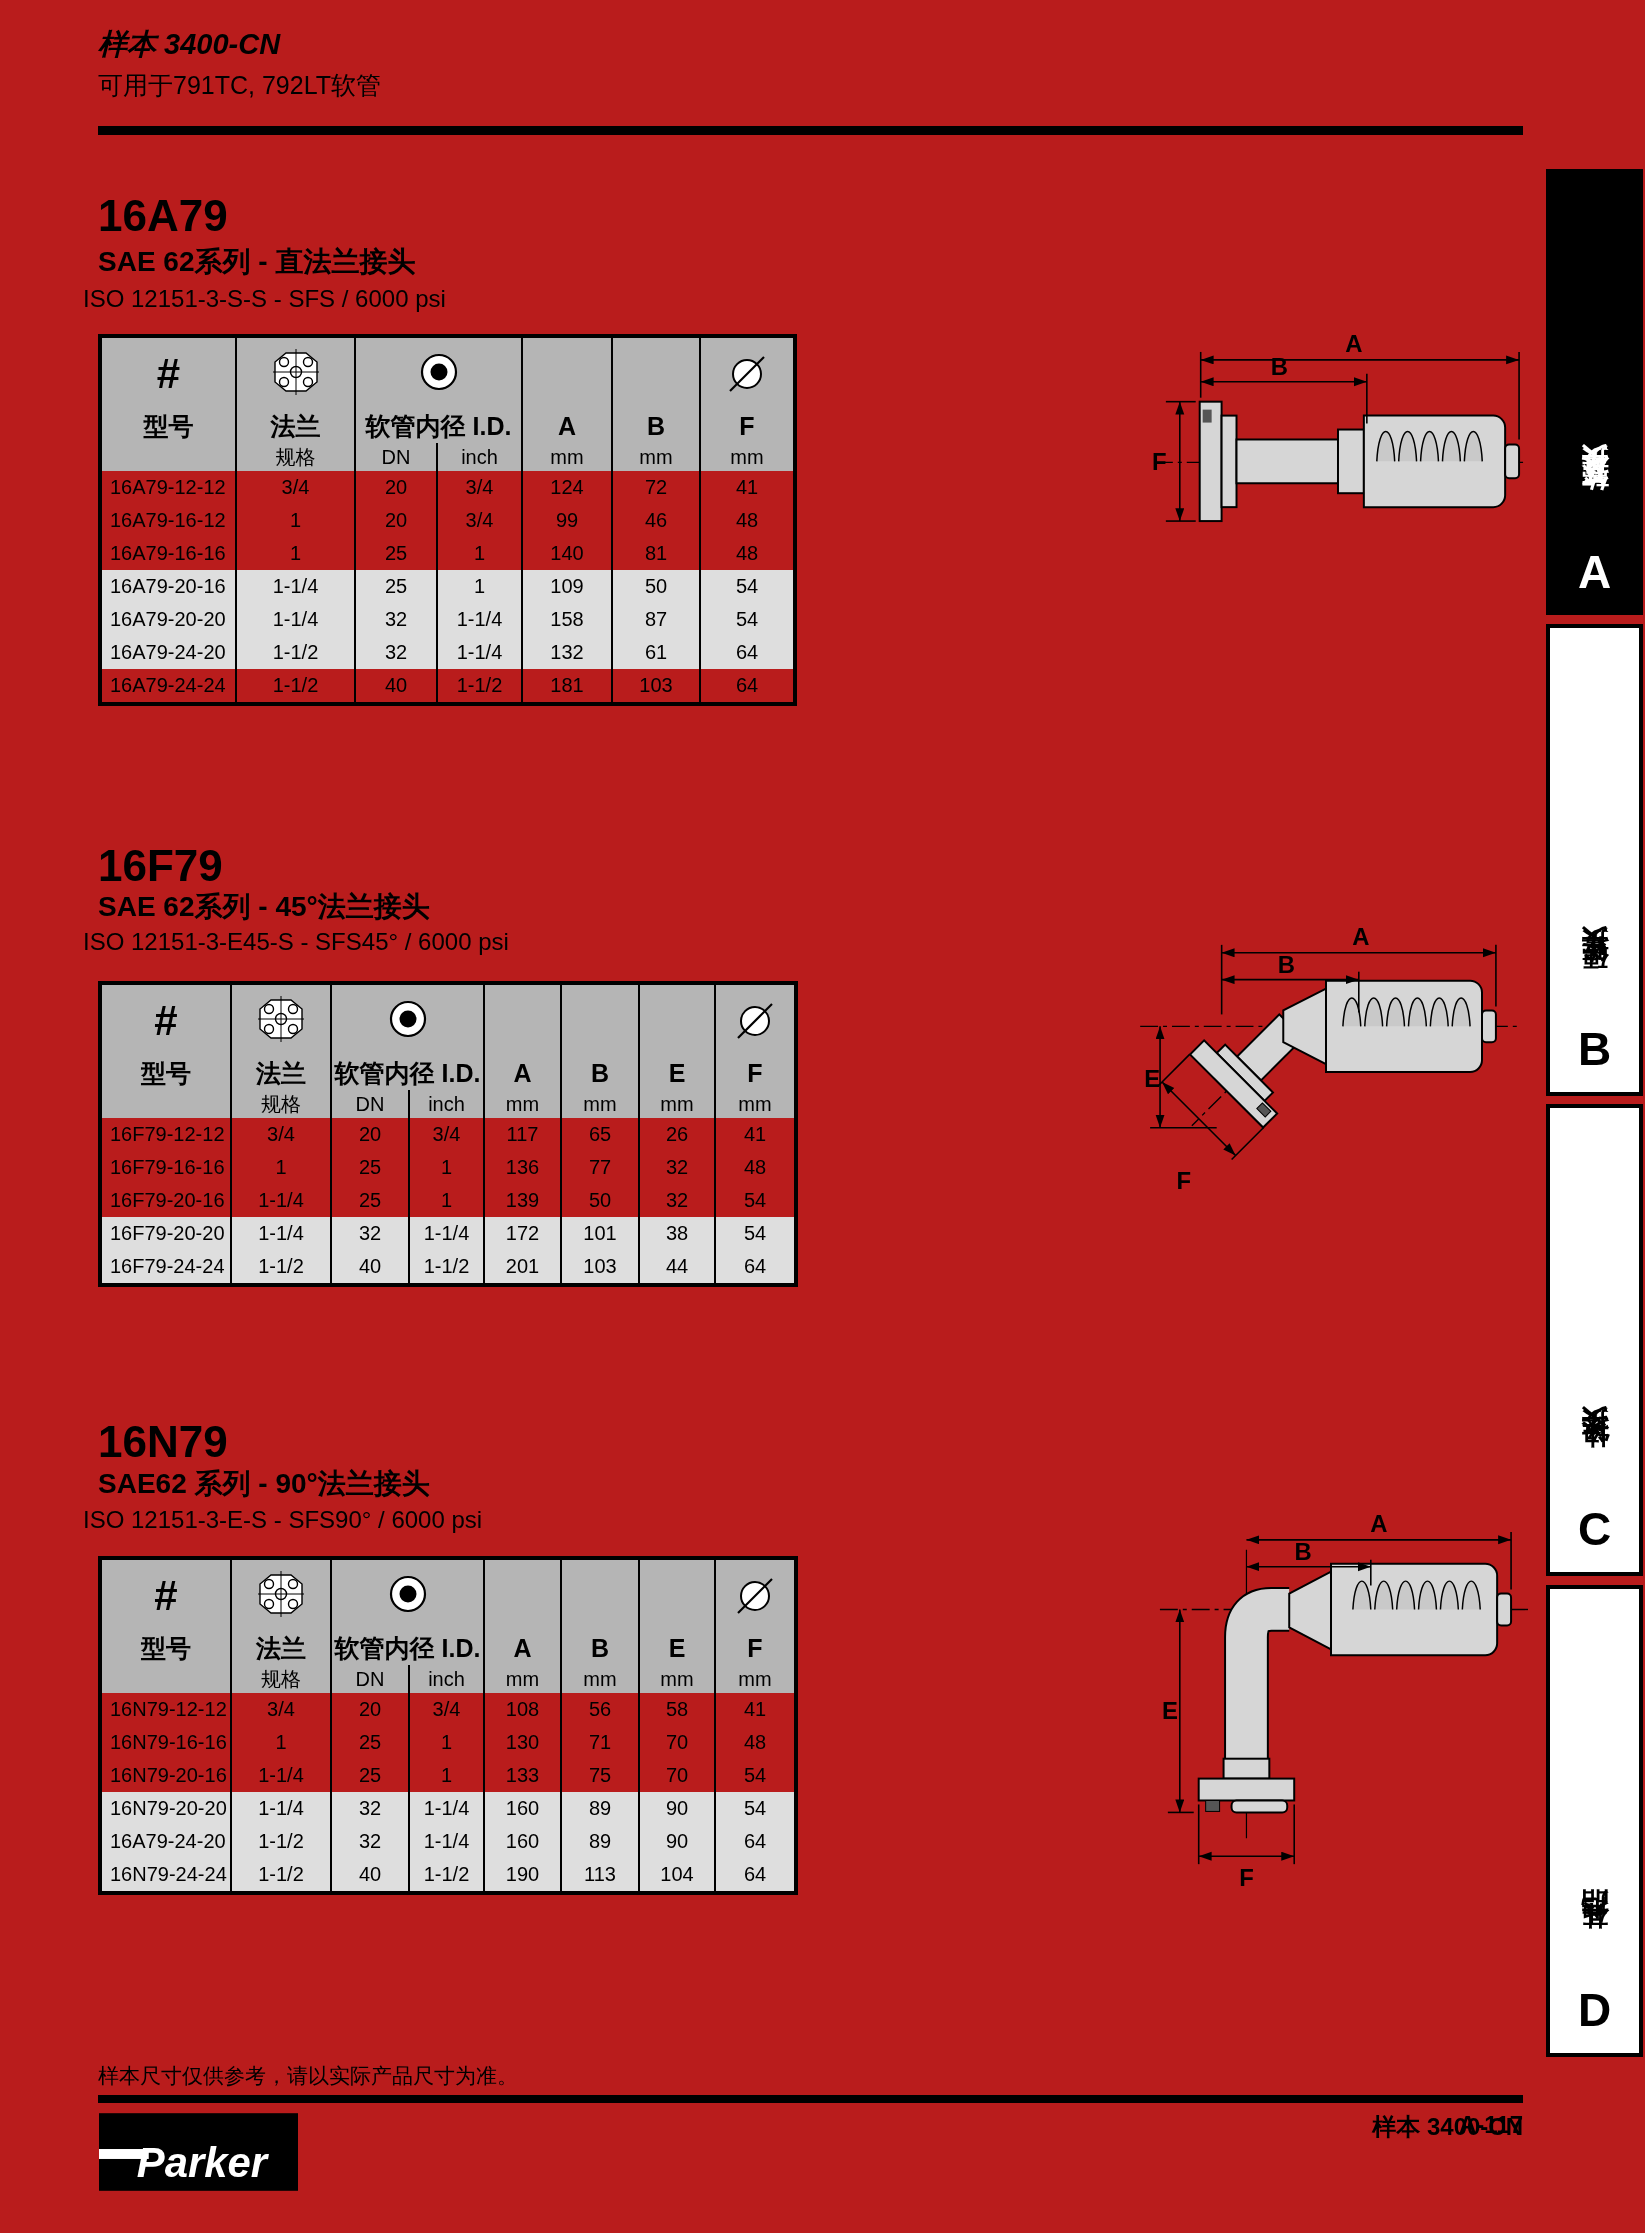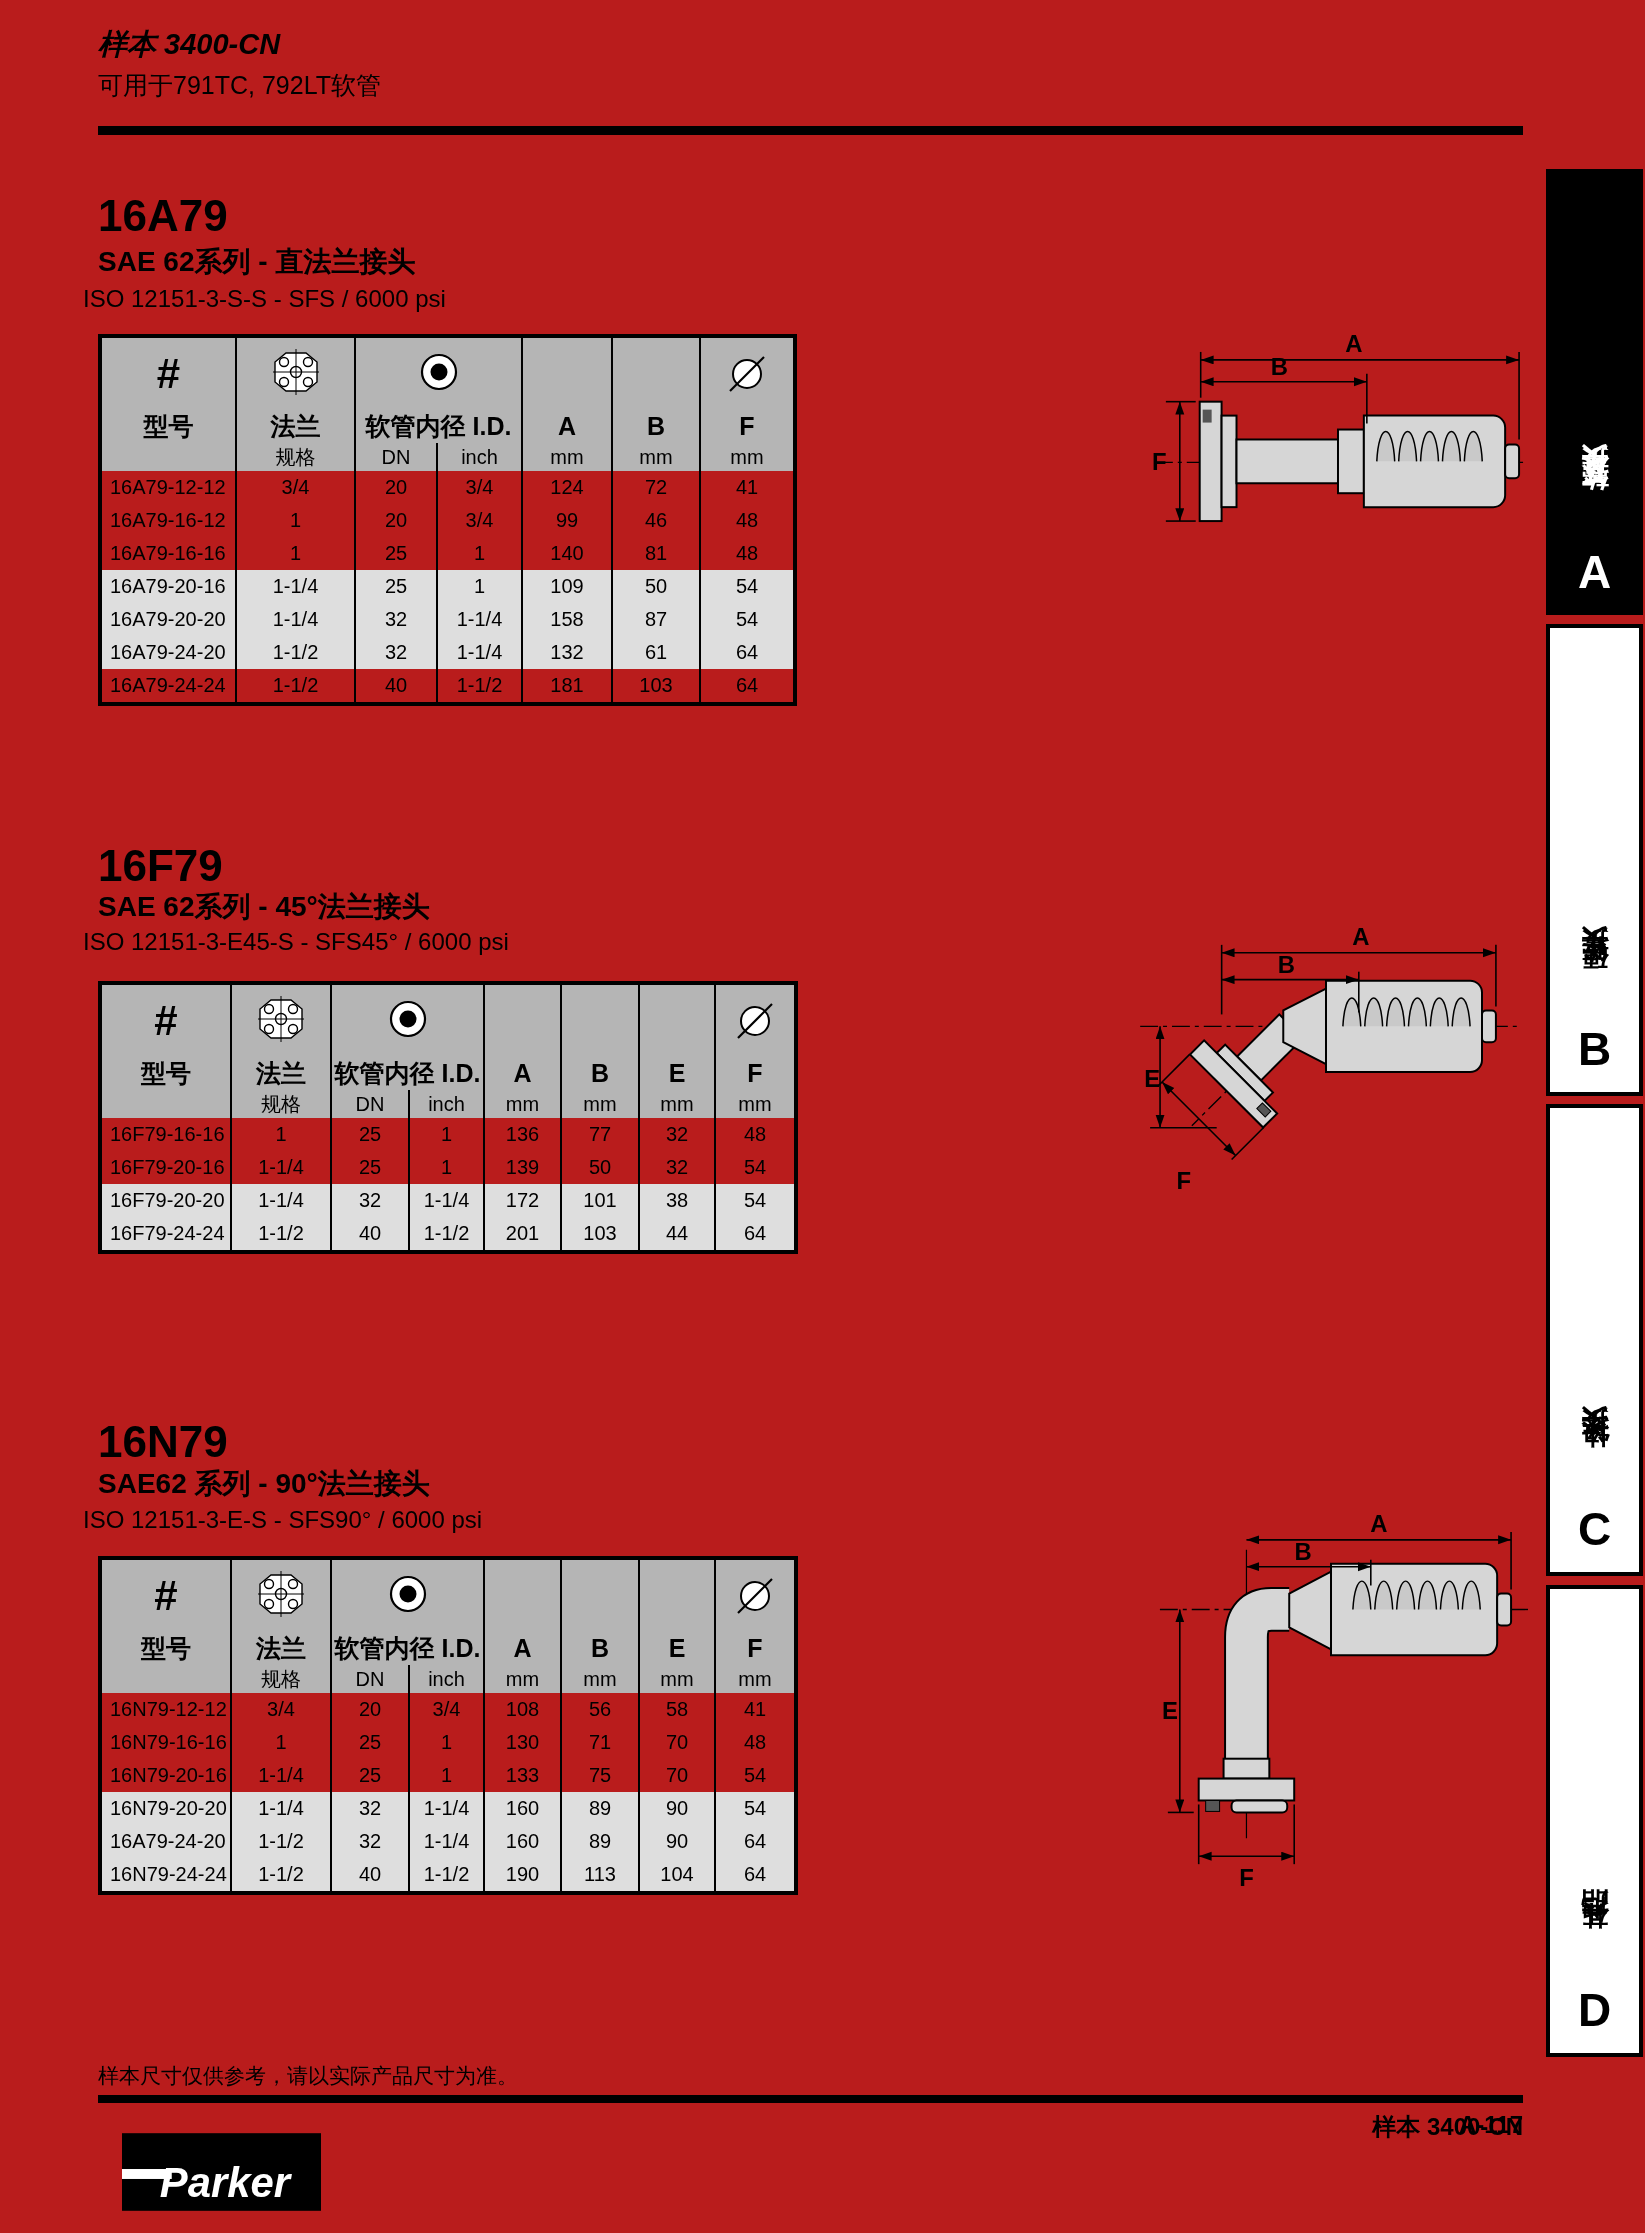--- a/index.html
+++ b/index.html
@@ -56,21 +56,21 @@
   .d2{left:1122px;top:923px;}
   .d3{left:1132px;top:1510px;}
   svg text.dim{font-family:"Liberation Sans","DejaVu Sans",sans-serif;font-size:24px;font-weight:bold;}
 
   
   .foot-note{position:absolute;left:98px;top:2062px;font-size:21px;}
   .foot-rule{position:absolute;left:98px;top:2095px;width:1425px;height:8px;background:#000;}
   .page-num{position:absolute;left:98px;top:2111px;width:1425px;text-align:right;font-size:24px;font-weight:bold;}
   .foot-ref{position:absolute;left:98px;top:2111px;width:1425px;text-align:right;
             font-size:24px;font-weight:bold;}
-  .parker{position:absolute;left:122px;top:2113px;margin-top:20px;}
+  .parker{position:absolute;left:99px;top:2113px;}
 </style>
 </head>
 <body>
 
 <div class="page">
 
   <div class="hdr-left">
     <div class="l1">样本 3400-CN</div>
     <div class="l2">可用于791TC, 792LT软管</div>
   </div>
@@ -325,20 +325,30 @@
         <th>DN</th>
         <th>inch</th>
         <th>mm</th>
         <th>mm</th>
         <th>mm</th>
         <th>mm</th>
       </tr>
     </thead>
     <tbody>
         <tr>
+          <td class="part">16F79-12-12</td>
+          <td>3/4</td>
+          <td>20</td>
+          <td>3/4</td>
+          <td>117</td>
+          <td>65</td>
+          <td>26</td>
+          <td>41</td>
+        </tr>
+        <tr>
           <td class="part">16F79-16-16</td>
           <td>1</td>
           <td>25</td>
           <td>1</td>
           <td>136</td>
           <td>77</td>
           <td>32</td>
           <td>48</td>
         </tr>
         <tr>

